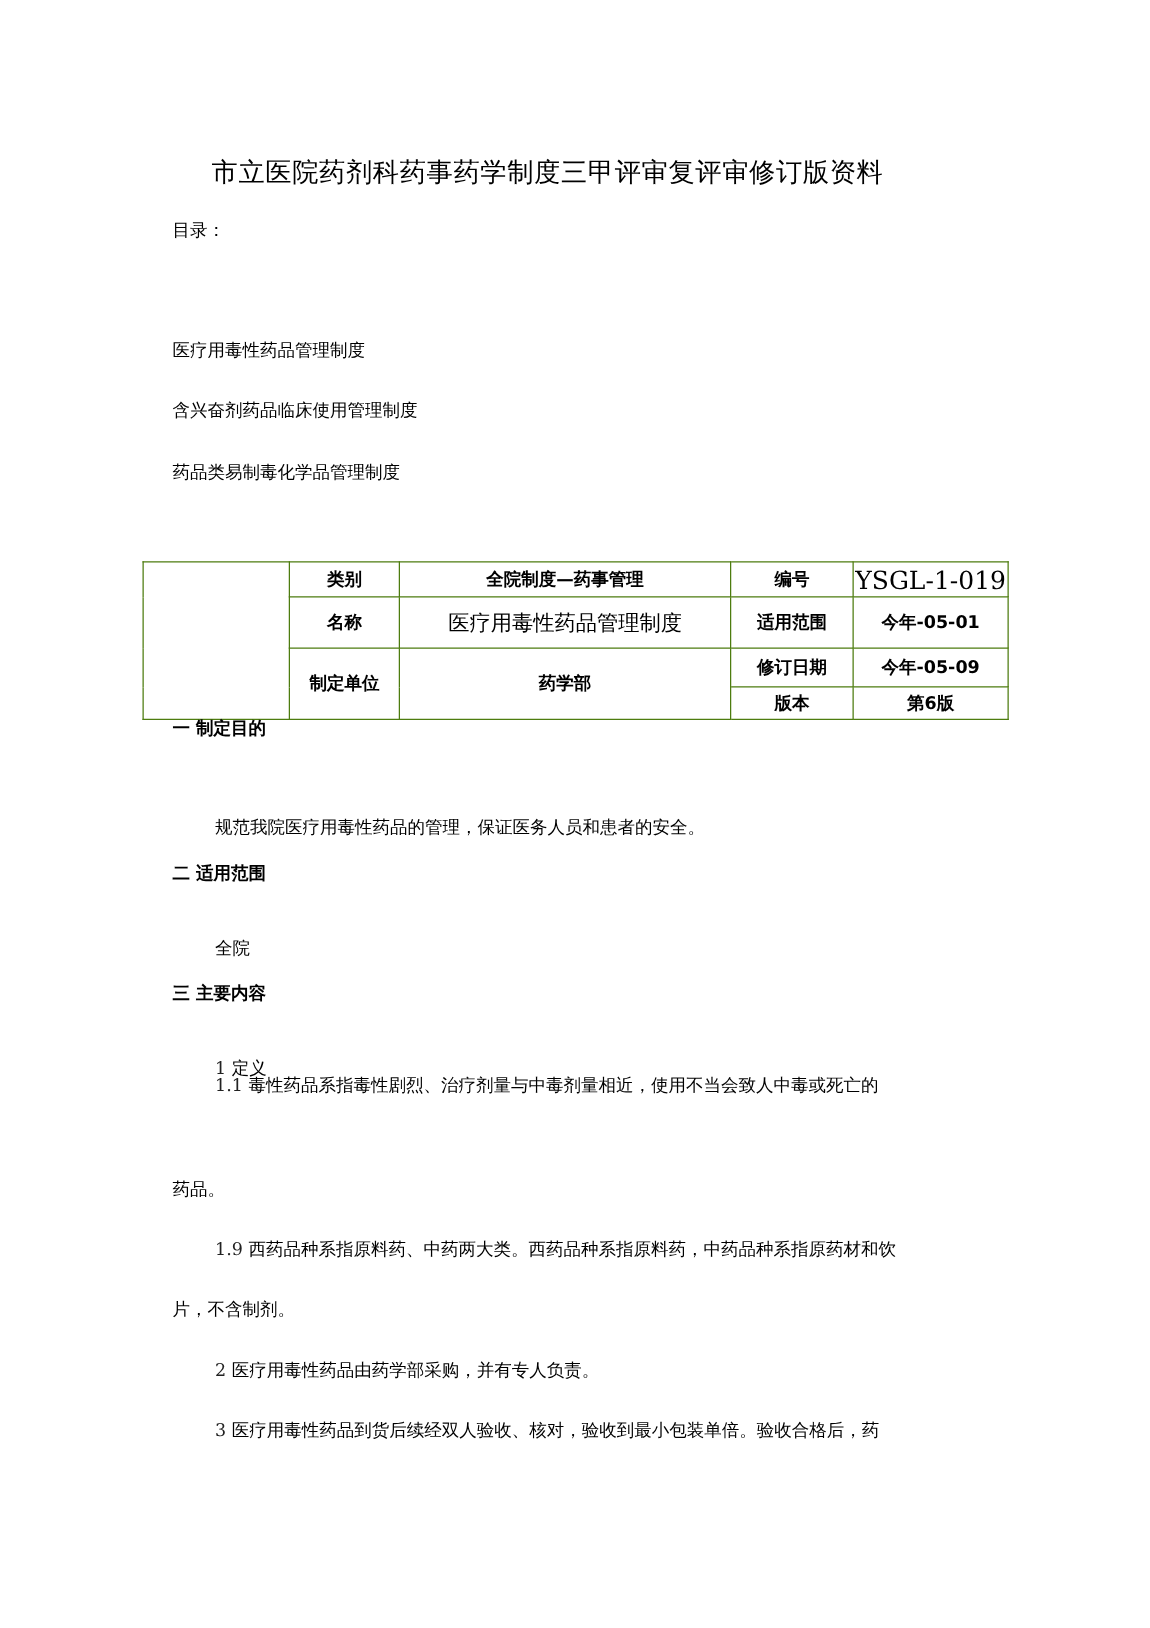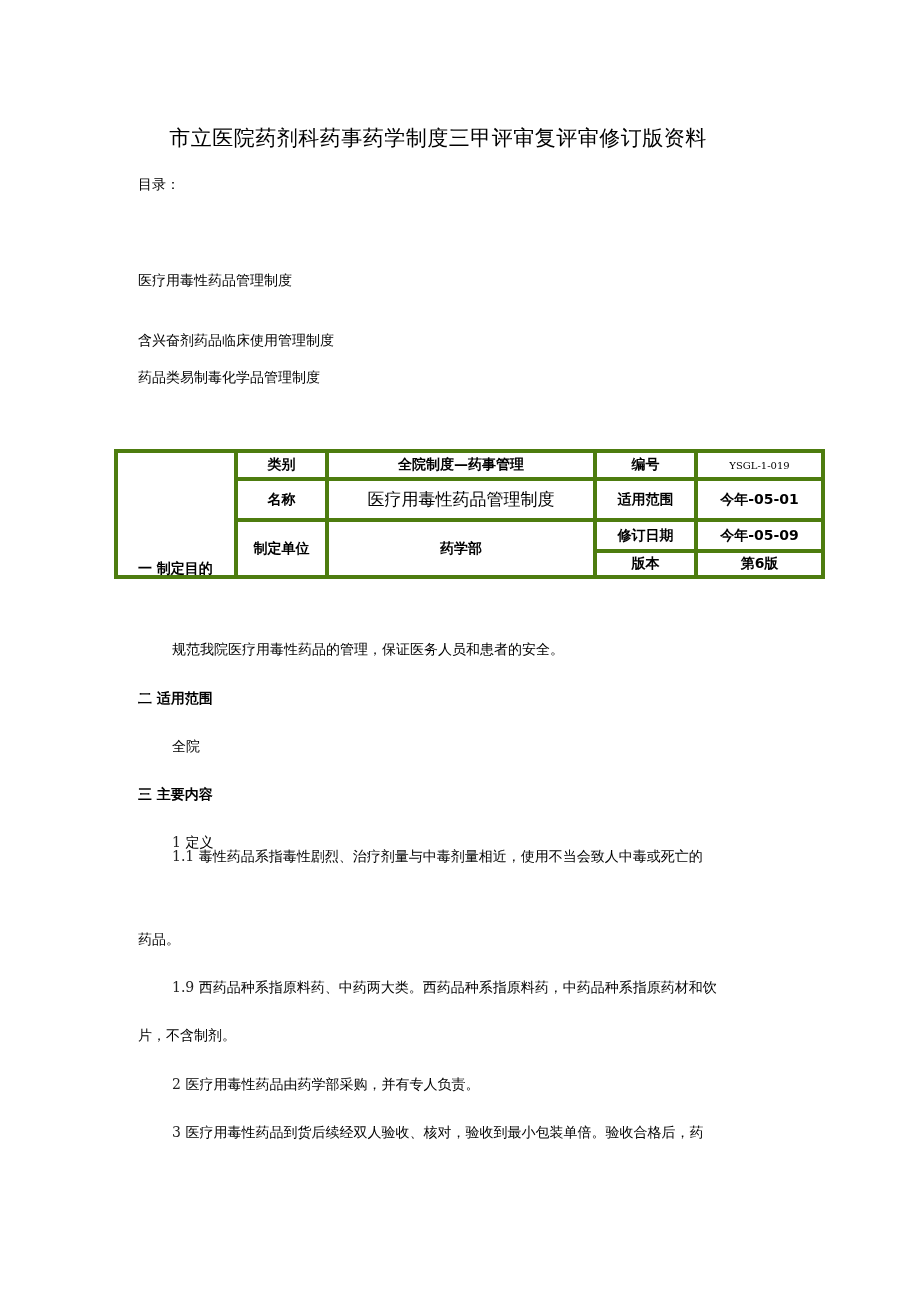--- a/index.html
+++ b/index.html
@@ -4,35 +4,35 @@
 <style>
   html, body { margin: 0; padding: 0; background: #ffffff; }
   body { width: 920px; height: 1302px; position: relative; overflow: hidden;
          font-family: "DejaVu Sans", "Liberation Sans", sans-serif; color: #000; }
   .title { position: absolute; top: 124px; left: 0; width: 844px; text-align: center;
            font-size: 21px; letter-spacing: 0.5px; margin-left: 16px; }
   .toc-label { position: absolute; top: 176px; left: 138px; font-size: 14px; text-align: right; }
   .toc-item { position: absolute; left: 138px; font-size: 14px; }
   table.meta { position: absolute; top: 449px; left: 114px; border-collapse: collapse;
                font-size: 14px; }
-  table.meta td { border: 4px solid #4d7c0f; text-align: center; vertical-align: middle; padding: 0; }
+  table.meta td { border: 1px solid #4d7c0f; text-align: center; vertical-align: middle; padding: 0; }
   .b { font-weight: bold; }
-  .mono { font-family: "DejaVu Serif", "Liberation Serif", serif; font-size: 10px; }
+  .mono { font-family: "DejaVu Serif", "Liberation Serif", serif; font-size: 20px; }
   .sec { position: absolute; left: 138px; font-size: 14px; font-weight: bold; }
-  .para { position: absolute; left: 138px; width: 650px; font-size: 14px; }
+  .para { position: absolute; left: 138px; width: 650px; font-size: 14px; margin-top: 12px; }
   .indent { left: 172px; }
   .num { font-family: "DejaVu Serif", "Liberation Serif", serif; font-size: 14px; color:#222; }
 </style>
 </head>
 <body>
 
 <div class="title">市立医院药剂科药事药学制度三甲评审复评审修订版资料</div>
 <div class="toc-label">目录：</div>
 <div class="toc-item" style="top:272px">医疗用毒性药品管理制度</div>
-<div class="toc-item" style="top:332px">含兴奋剂药品临床使用管理制度</div>
+<div class="toc-item" style="top:320px">含兴奋剂药品临床使用管理制度</div>
 <div class="toc-item" style="top:369px">药品类易制毒化学品管理制度</div>
 
 <table class="meta">
   <tbody>
       <tr style="height:28px">
     <td rowspan="4" style="width:116px"></td>
     <td class="b" style="width:87px">类别</td>
     <td class="b" style="width:264px">全院制度—药事管理</td>
     <td class="b" style="width:97px">编号</td>
     <td class="mono" style="width:123px">YSGL-1-019</td>
@@ -49,21 +49,21 @@
     <td class="b">修订日期</td>
     <td class="b">今年-05-09</td>
   </tr>
   <tr style="height:26px">
     <td class="b">版本</td>
     <td class="b">第6版</td>
   </tr>
 </tbody>
   </table>
 
-<div class="sec" style="top:560px">一  制定目的</div>
+<div class="sec" style="top:574px">一  制定目的</div>
 <div class="para indent" style="top:641px">规范我院医疗用毒性药品的管理，保证医务人员和患者的安全。</div>
 
 <div class="sec" style="top:690px">二  适用范围</div>
 <div class="para indent" style="top:738px">全院</div>
 
 <div class="sec" style="top:786px">三  主要内容</div>
 
 <div class="para indent" style="top:834px">
   <span class="num">1</span>
   <span>定义</span>

